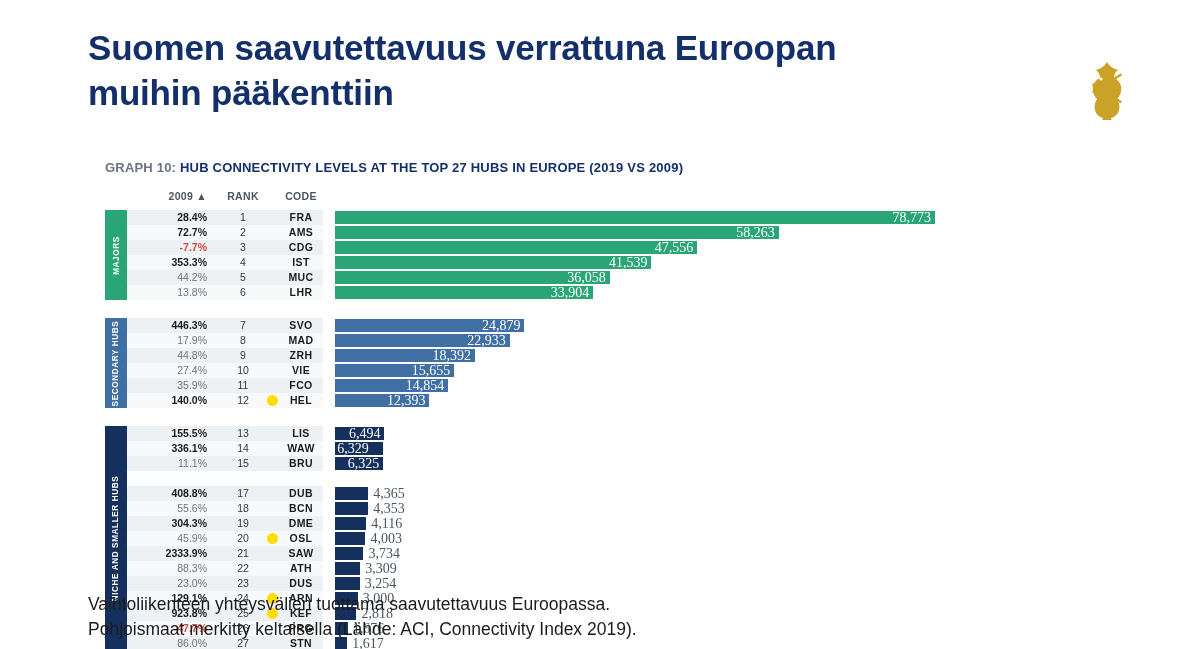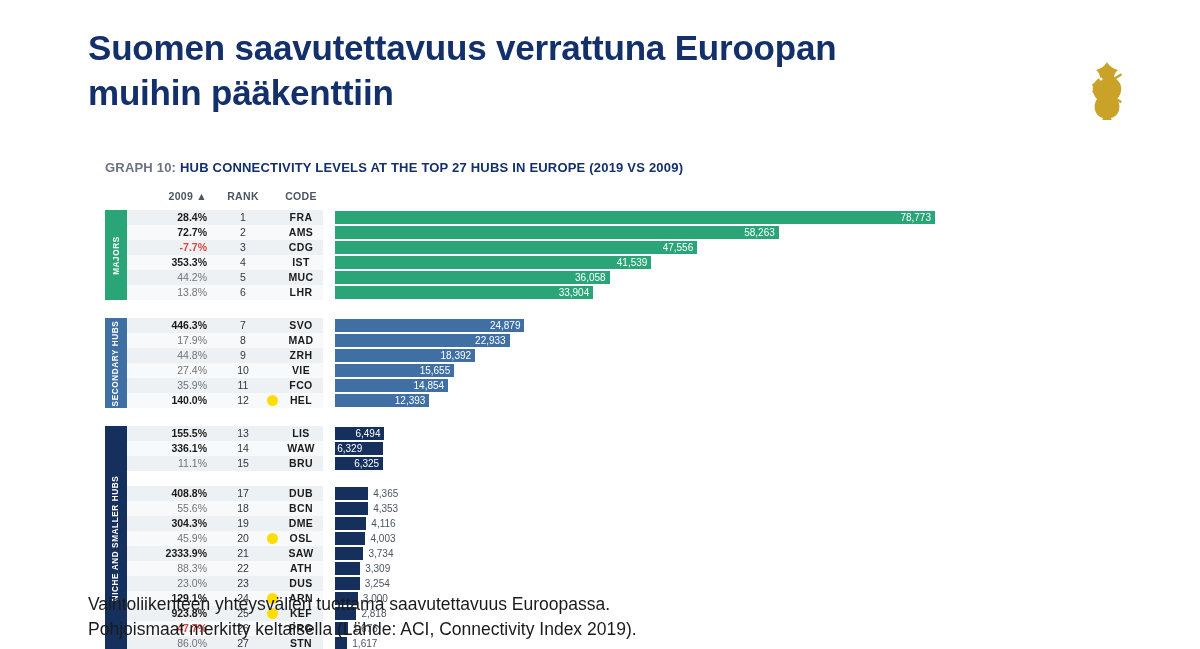--- a/index.html
+++ b/index.html
@@ -148,24 +148,25 @@
   }
   .bar {
     position: absolute;
     left: 208px;
     top: 1px;
     height: 13px;
   }
   .bar-val {
     position: absolute;
     top: 0;
-    font-size: 10px;
+    font-size: 14px;
     line-height: 15px;
     color: #4a5560;
     white-space: nowrap;
+    font-family: Liberation Serif, serif;
   }
   .bar-val.inside {
     color: #ffffff;
   }
   
   #caption {
     position: absolute;
     left: 88px;
     top: 592px;
     width: 950px;

